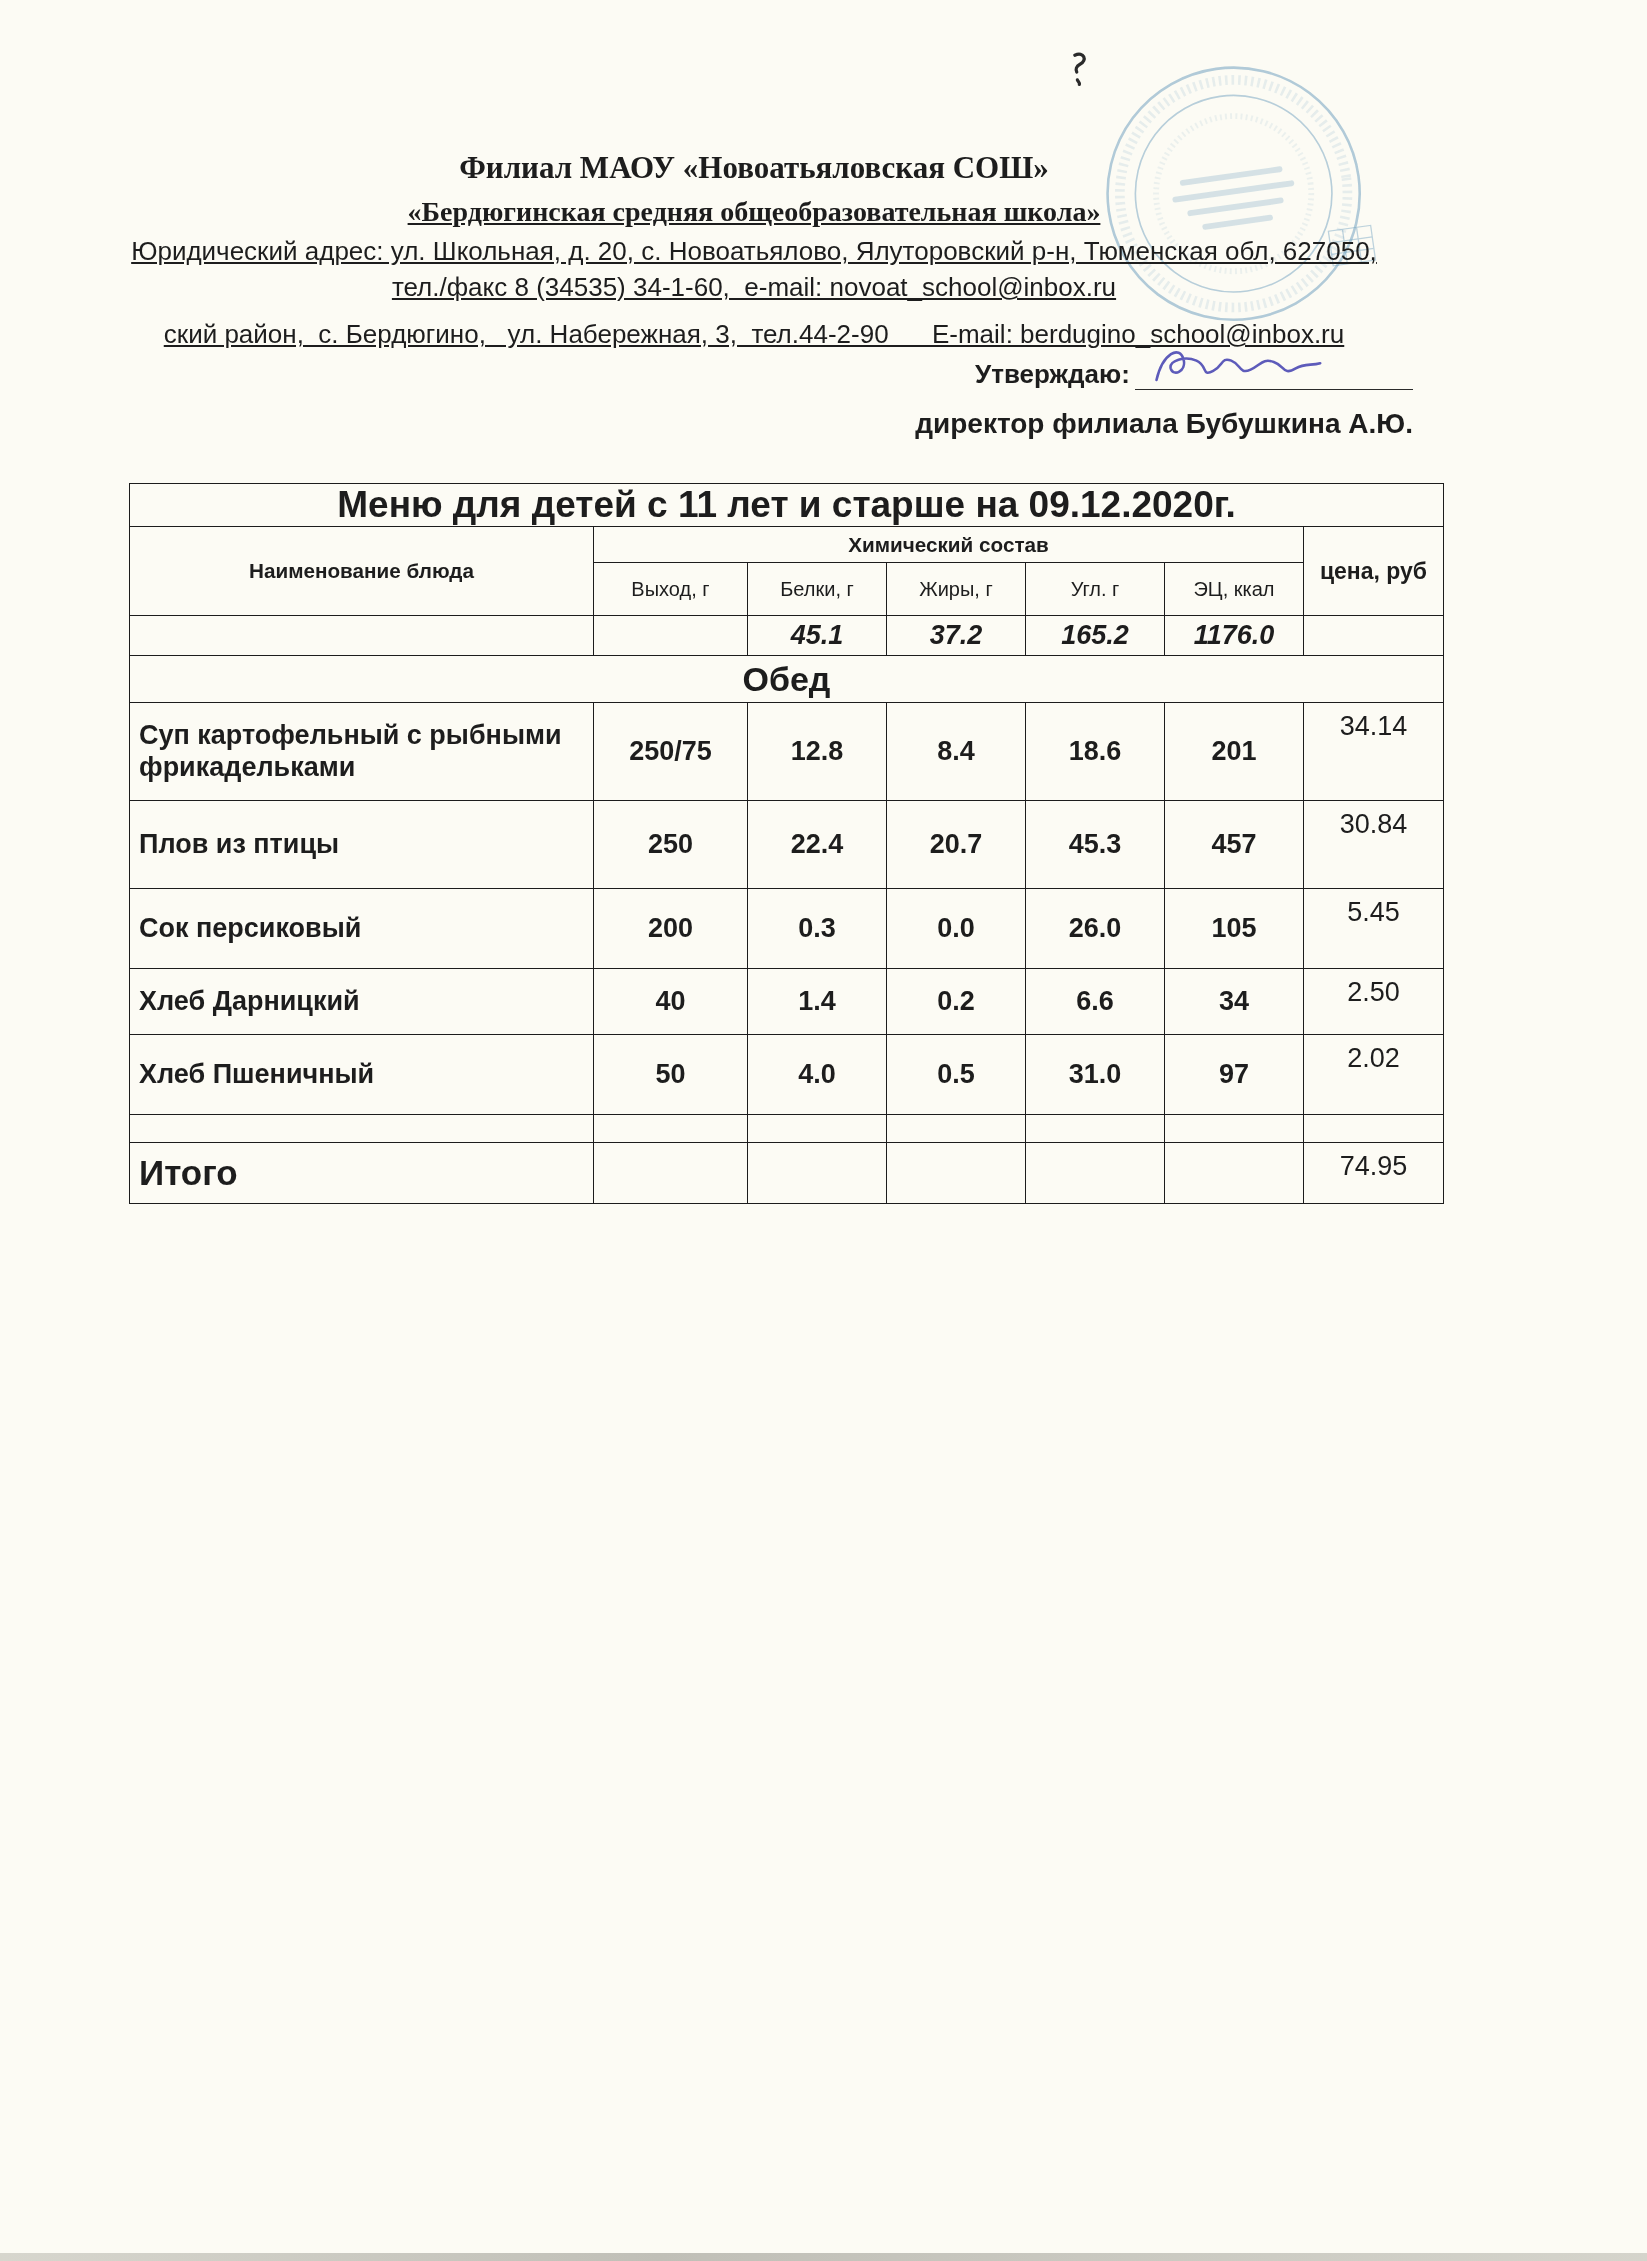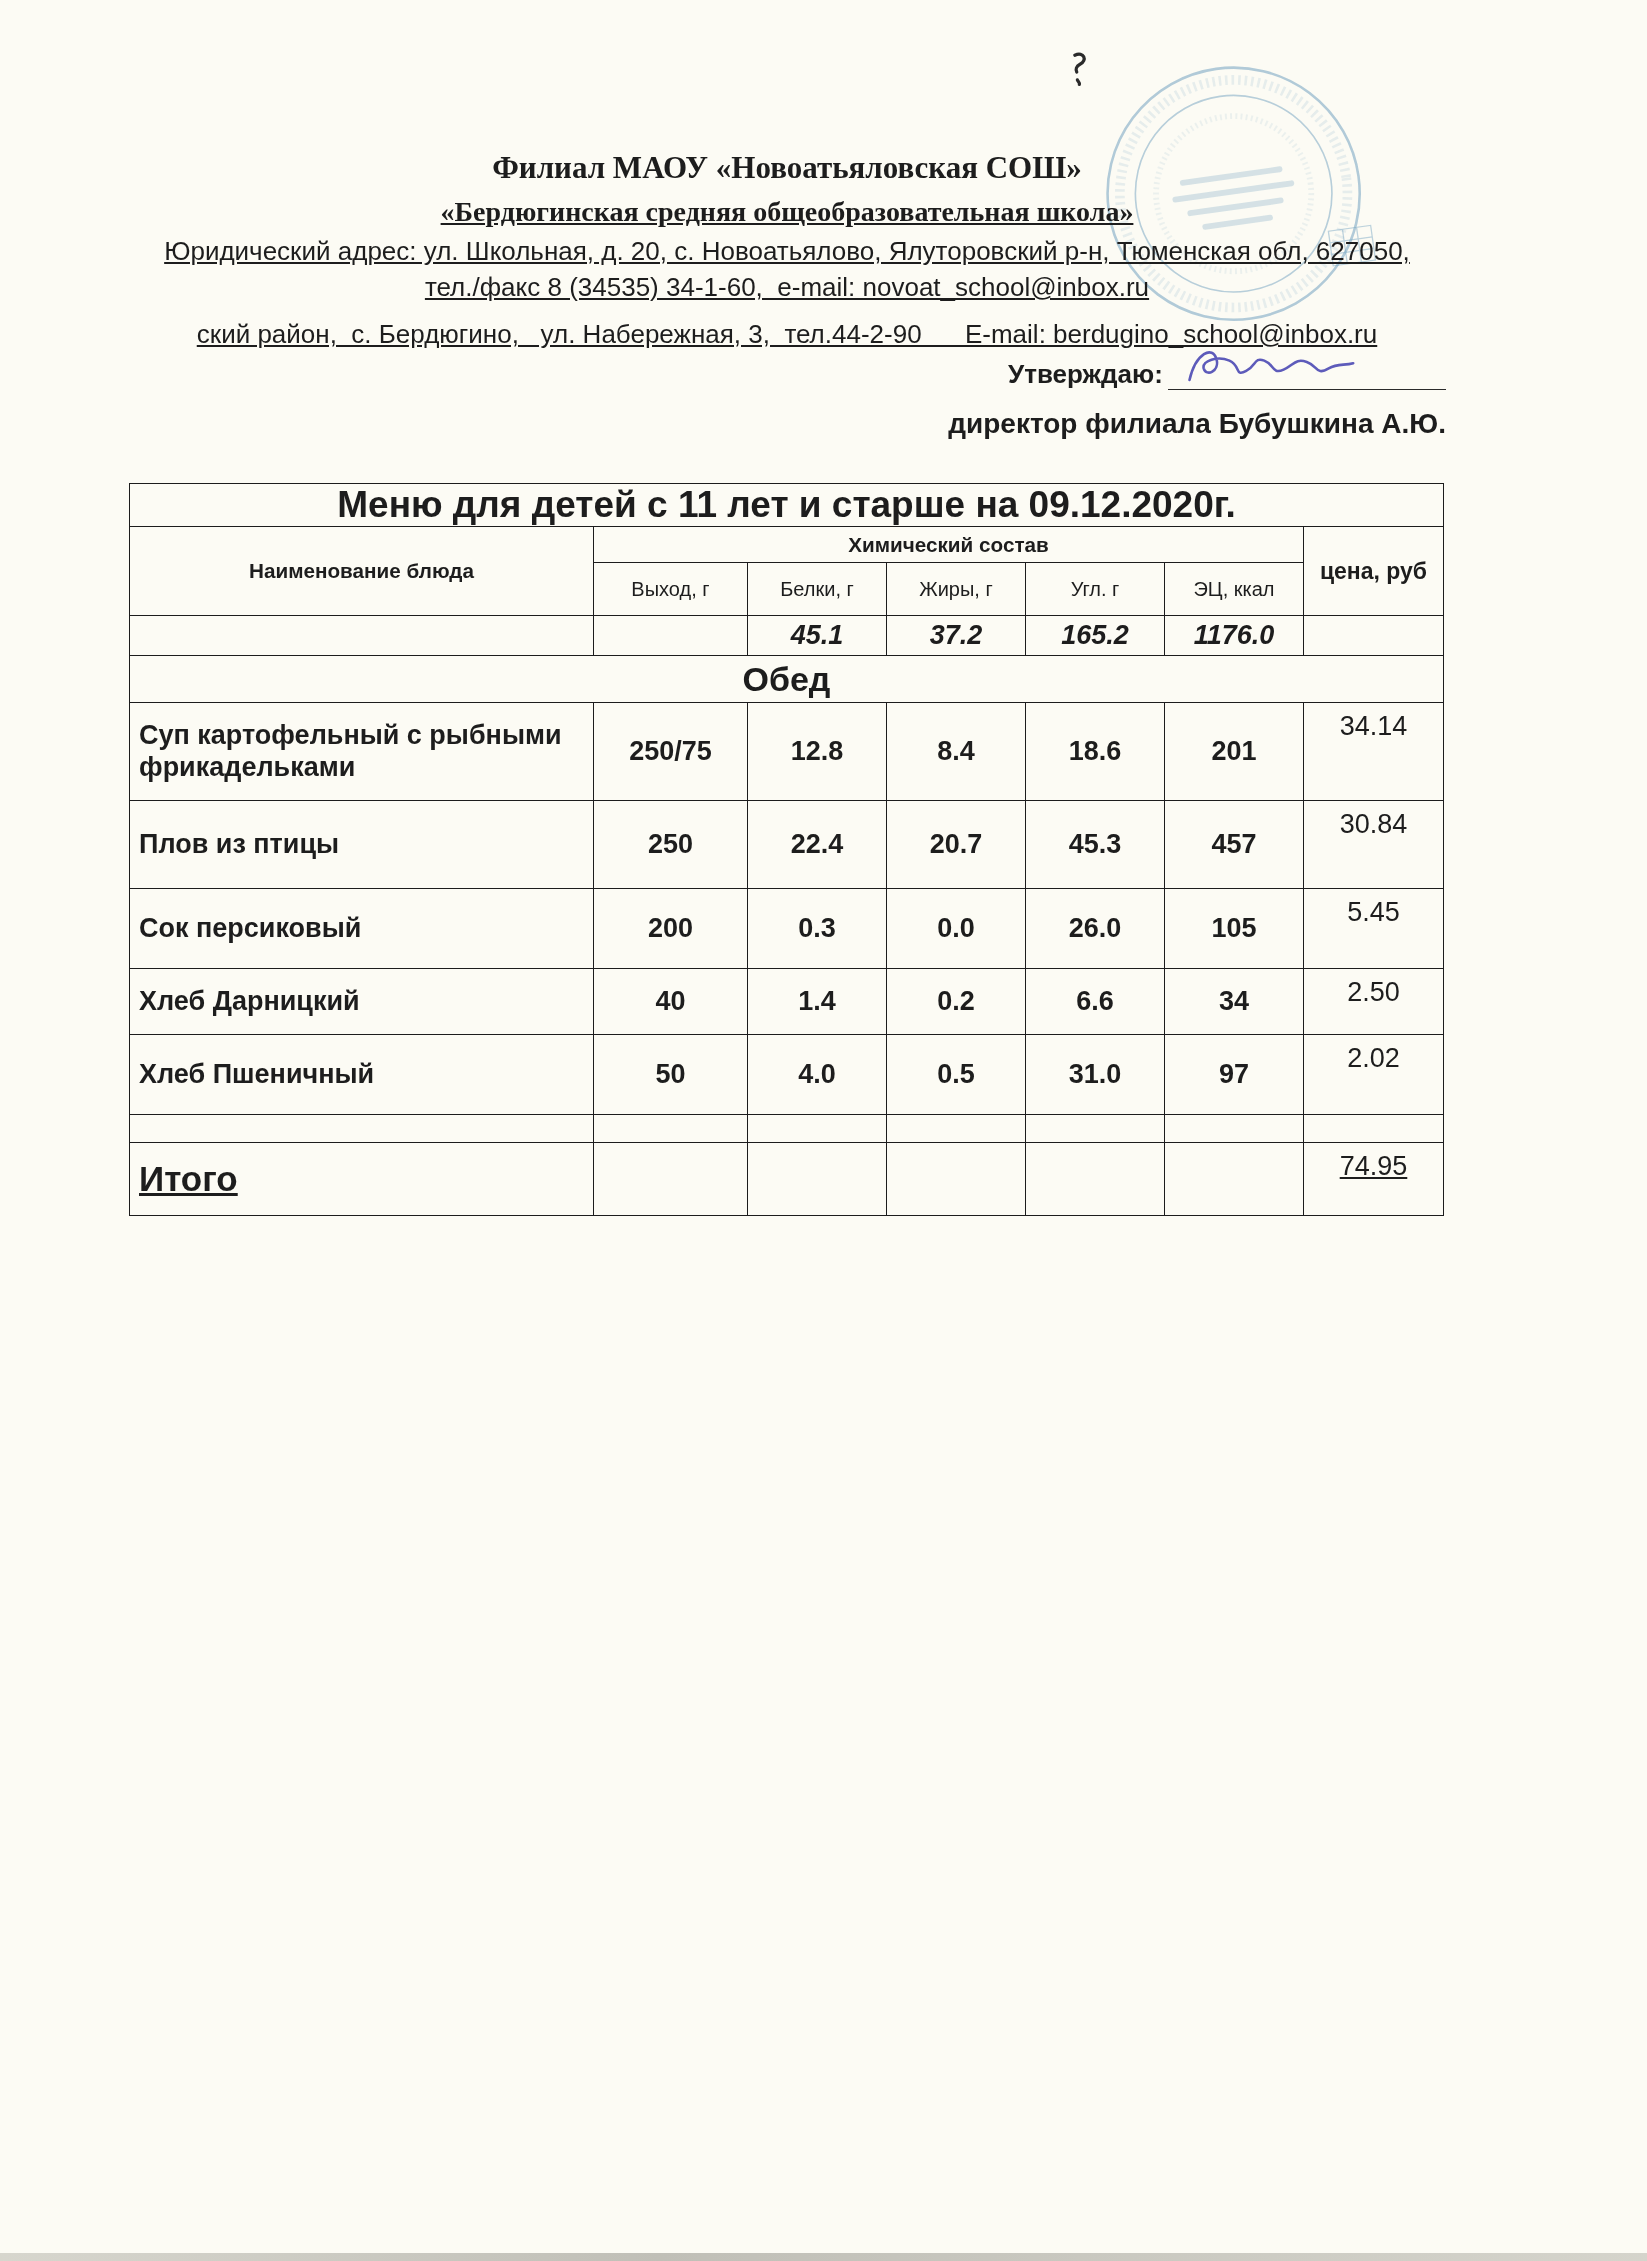--- a/index.html
+++ b/index.html
@@ -10,21 +10,21 @@
     font-family:"Liberation Sans", sans-serif;
     overflow:hidden;
   }
   .scan-edge{
     position:absolute; left:0; right:0; bottom:0; height:7.8px;
     background:linear-gradient(to right,#b9b8ae,#8f8e85 40%,#b5b4aa);
     opacity:.55;
   }
 
   
-  .header { position:absolute; left:128px; top:150px; width:1318px; text-align:center; z-index:2; }
+  .header { position:absolute; left:95px; top:150px; width:1318px; text-align:center; z-index:2; }
   .org1 { font-family:"Liberation Serif", serif; font-weight:bold; font-size:31px; margin-bottom:10.3px; }
   .org2 { font-family:"Liberation Serif", serif; font-weight:bold; font-size:28px; text-decoration:underline; margin-bottom:7.8px; }
   .addr { font-size:26px; text-decoration:underline; margin-bottom:5.2px; white-space:pre-wrap; }
   .addr3 { font-size:26px; font-weight:normal; text-decoration:underline; text-align:center; margin-top:16px; white-space:pre-wrap; }
   .approve-row { margin-top:7.8px; text-align:right; font-weight:bold; font-size:26px; height:41px; }
   .approve-line { display:inline-block; width:278px; height:32px; border-bottom:1.9px solid #2a2a2a; position:relative; vertical-align:bottom; margin-left:5.2px; }
   .approve-line svg { position:absolute; left:16px; bottom:-9px; overflow:visible; }
   .director { margin-top:9px; text-align:right; font-weight:bold; font-size:28px; }
 
   
@@ -40,21 +40,21 @@
   .h-chem  { font-size:20.7px; font-weight:bold; }
   .h-price { font-size:23px; font-weight:bold; }
   .r-head2 td { height:53px; font-size:20px; font-weight:normal; }
   .r-totals td { height:40px; font-size:27px; font-weight:bold; font-style:italic; }
   .r-section td { height:47px; font-size:34px; font-weight:bold; }
   tr.dish td { font-size:27px; font-weight:bold; }
   tr.dish .c-name { text-align:left; padding:5.2px 9px; line-height:1.15; }
   .c-price { font-weight:normal !important; font-size:27px; vertical-align:top !important; padding-top:7.8px !important; }
   .rh1{height:98px}.rh2{height:88px}.rh3{height:80px}.rh4{height:66px}.rh5{height:80px}
   .r-empty td { height:28px; }
-  .r-itogo td { height:73px;text-decoration:underline; }
+  .r-itogo td { height:61px; }
   .c-itogo { text-align:left !important; font-size:35px; font-weight:bold; padding-left:9px !important; }
 
   
   .sigs { position:absolute; left:134px; top:1252px; font-size:30px; z-index:2; }
   .sig-row { height:45px; white-space:nowrap; }
   .uline { display:inline-block; border-bottom:1.9px solid #2a2a2a; height:35px; position:relative; vertical-align:bottom; }
   .u-cook { width:278px; margin-left:6.5px; }
   .u-stew { width:271px; }
   .uline svg { position:absolute; left:26px; bottom:-11.6px; overflow:visible; }
   .sig-name { margin-left:2.6px; }

